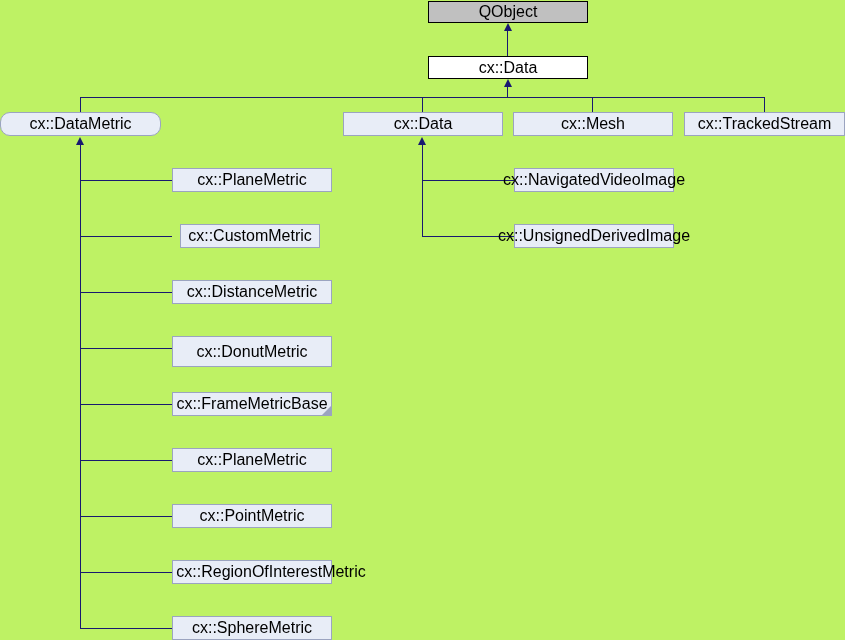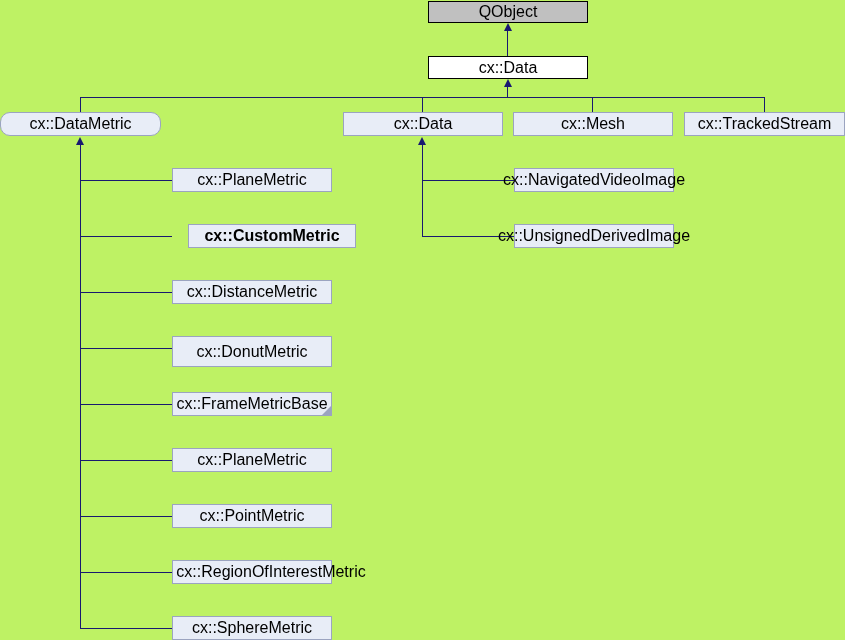--- a/index.html
+++ b/index.html
@@ -94,21 +94,21 @@
   <div class="node" style="left:513px; top:112px; width:160px; height:24px;">
     <span>cx::Mesh</span>
   </div>
   <div class="node" style="left:684px; top:112px; width:161px; height:24px;">
     <span>cx::TrackedStream</span>
   </div>
 
   <div class="node" style="left:172px; top:168px; width:160px; height:24px;">
     <span>cx::PlaneMetric</span>
   </div>
-  <div class="node" style="left:188px; top:224px; width:168px; height:24px;font-weight:bold;">
+  <div class="node" style="left:180px; top:224px; width:140px; height:24px;">
     <span>cx::CustomMetric</span>
   </div>
   <div class="node" style="left:172px; top:280px; width:160px; height:24px;">
     <span>cx::DistanceMetric</span>
   </div>
   <div class="node" style="left:172px; top:336px; width:160px; height:31px;text-align:right;">
     <span>cx::DonutMetric</span>
   </div>
   <div class="node" style="left:172px; top:392px; width:160px; height:24px;">
     <span>cx::FrameMetricBase</span>

